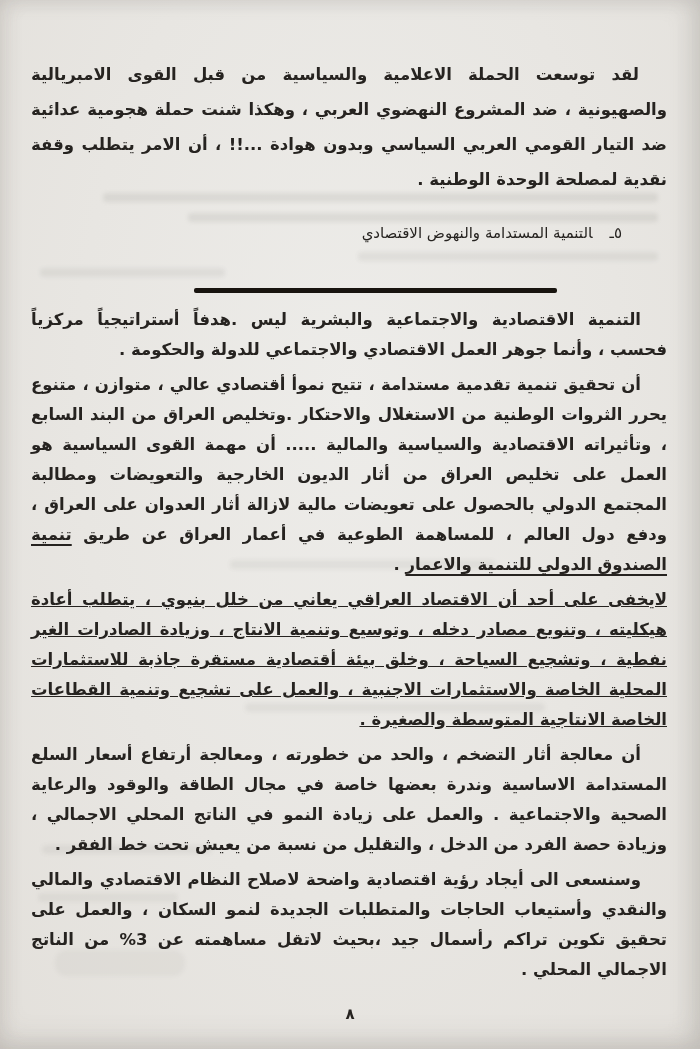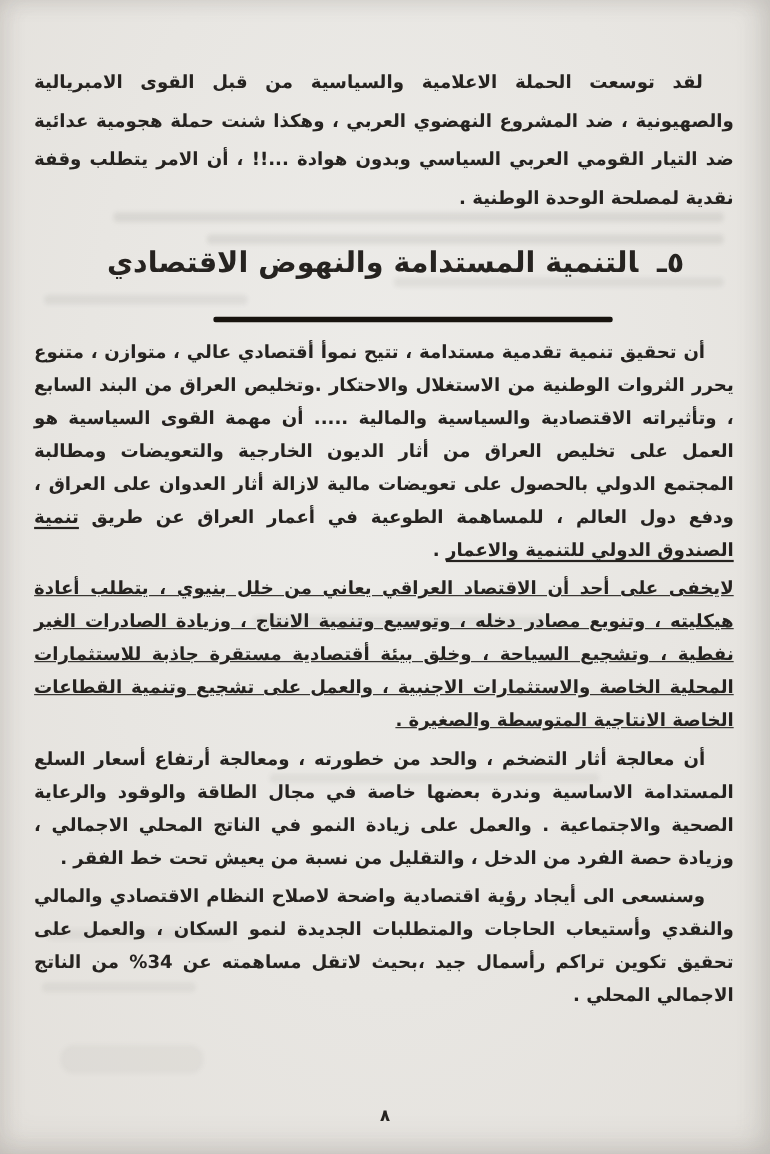--- a/index.html
+++ b/index.html
@@ -27,21 +27,21 @@
   }
   .intro {
     position:absolute; top:57px; right:33px; width:636px;
     font-size:16.5px; font-weight:bold;
     line-height:35px;
     text-align:justify;
     text-indent:28px;
   }
   .heading {
     position:absolute; top:224px; right:78px;
-    font-size:26px; font-weight:bold;
+    font-size:15px; font-weight:normal;
     letter-spacing:.2px;
     white-space:nowrap;
   }
   .heading .sec-num { margin-left:17px; }
   .rule {
     position:absolute; top:288px; right:143px;
     width:363px; height:4.5px;
     background:#18140f;
     border-radius:2px;
   }
@@ -98,25 +98,26 @@
 
   <p class="intro">لقد توسعت الحملة الاعلامية والسياسية من قبل القوى الامبريالية والصهيونية ، ضد المشروع النهضوي العربي ، وهكذا شنت حملة هجومية عدائية ضد التيار القومي العربي السياسي وبدون هوادة ...!! ، أن الامر يتطلب وقفة نقدية لمصلحة الوحدة الوطنية .</p>
 
   <div class="heading">
     <span class="sec-num">٥ـ</span><span class="sec-title">التنمية المستدامة والنهوض الاقتصادي</span>
   </div>
 
   <div class="rule"></div>
 
   <div class="body-text">
+    <p>التنمية الاقتصادية والاجتماعية والبشرية ليس .هدفاً أستراتيجياً مركزياً فحسب ، وأنما جوهر العمل الاقتصادي والاجتماعي للدولة والحكومة .</p>
 
     <p><span>أن تحقيق تنمية تقدمية مستدامة ، تتيح نموأ أقتصادي عالي ، متوازن ، متنوع يحرر الثروات الوطنية من الاستغلال والاحتكار .وتخليص العراق من البند السابع ، وتأثيراته الاقتصادية والسياسية والمالية ..... أن مهمة القوى السياسية هو العمل على تخليص العراق من أثار الديون الخارجية والتعويضات ومطالبة المجتمع الدولي بالحصول على تعويضات مالية لازالة أثار العدوان على العراق ، ودفع دول العالم ، للمساهمة الطوعية في أعمار العراق عن طريق </span><span class="underlined">تنمية الصندوق الدولي للتنمية والاعمار</span><span> .</span></p>
 
     <p class="no-indent">لايخفى على أحد أن الاقتصاد العراقي يعاني من خلل بنيوي ، يتطلب أعادة هيكليته ، وتنويع مصادر دخله ، وتوسيع وتنمية الانتاج ، وزيادة الصادرات الغير نفطية ، وتشجيع السياحة ، وخلق بيئة أقتصادية مستقرة جاذبة للاستثمارات المحلية الخاصة والاستثمارات الاجنبية ، والعمل على تشجيع وتنمية القطاعات الخاصة الانتاجية المتوسطة والصغيرة .</p>
 
     <p>أن معالجة أثار التضخم ، والحد من خطورته ، ومعالجة أرتفاع أسعار السلع المستدامة الاساسية وندرة بعضها خاصة في مجال الطاقة والوقود والرعاية الصحية والاجتماعية . والعمل على زيادة النمو في الناتج المحلي الاجمالي ، وزيادة حصة الفرد من الدخل ، والتقليل من نسبة من يعيش تحت خط الفقر .</p>
 
-    <p>وسنسعى الى أيجاد رؤية اقتصادية واضحة لاصلاح النظام الاقتصادي والمالي والنقدي وأستيعاب الحاجات والمتطلبات الجديدة لنمو السكان ، والعمل على تحقيق تكوين تراكم رأسمال جيد ،بحيث لاتقل مساهمته عن 34% من الناتج الاجمالي المحلي .</p>
+    <p>وسنسعى الى أيجاد رؤية اقتصادية واضحة لاصلاح النظام الاقتصادي والمالي والنقدي وأستيعاب الحاجات والمتطلبات الجديدة لنمو السكان ، والعمل على تحقيق تكوين تراكم رأسمال جيد ،بحيث لاتقل مساهمته عن 3% من الناتج الاجمالي المحلي .</p>
   </div>
 
   <div class="page-number">٨</div>
 
 </div>
 
 </body></html>

